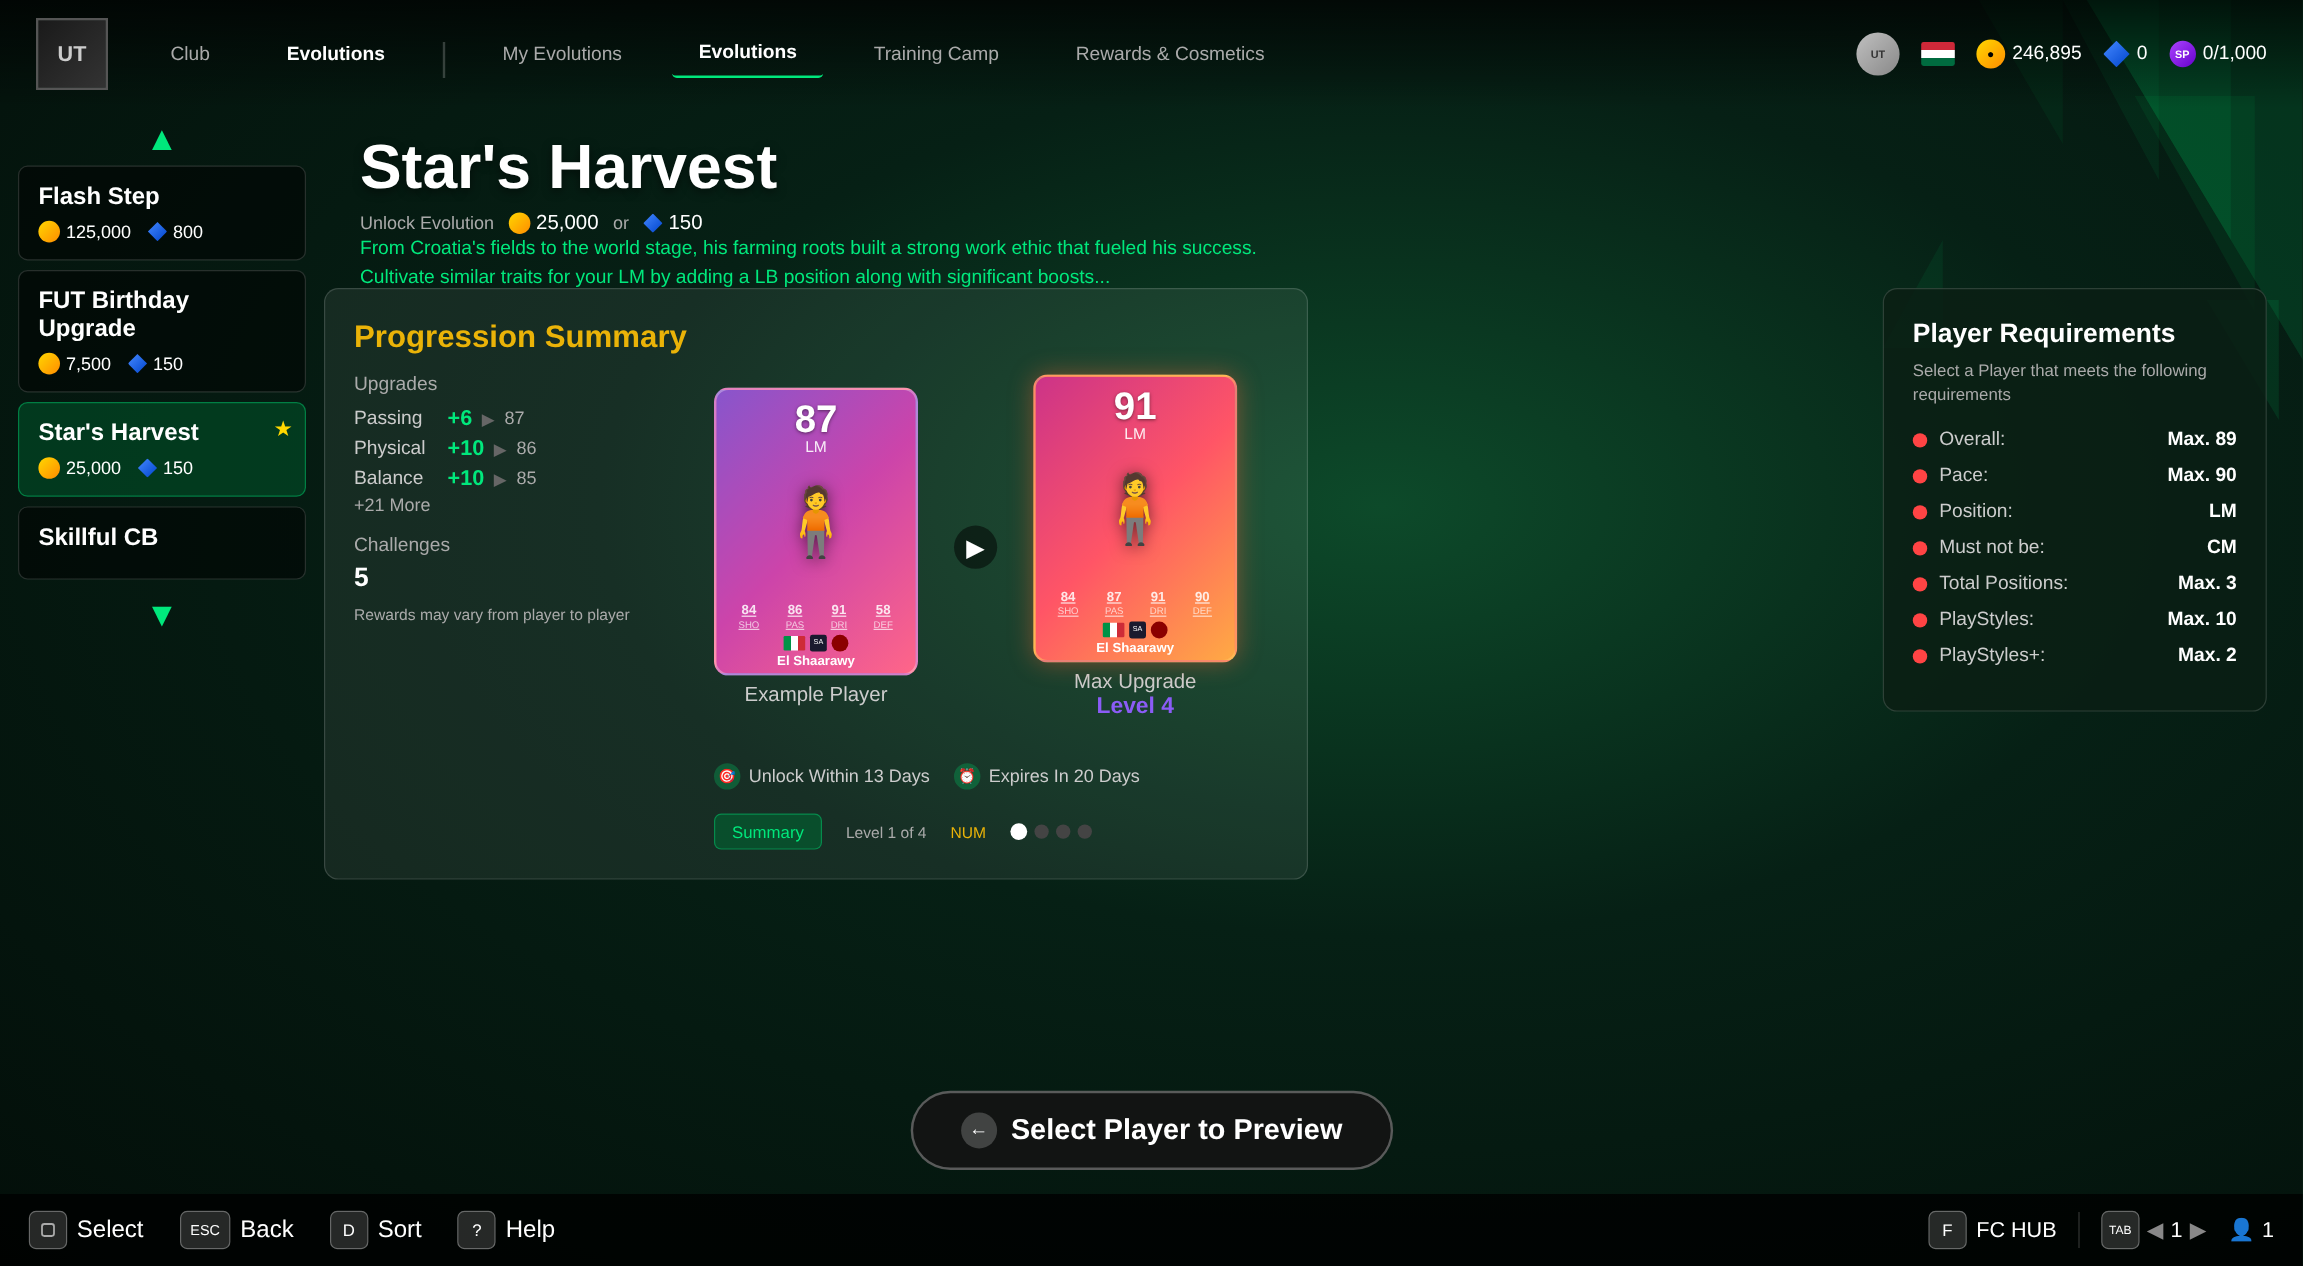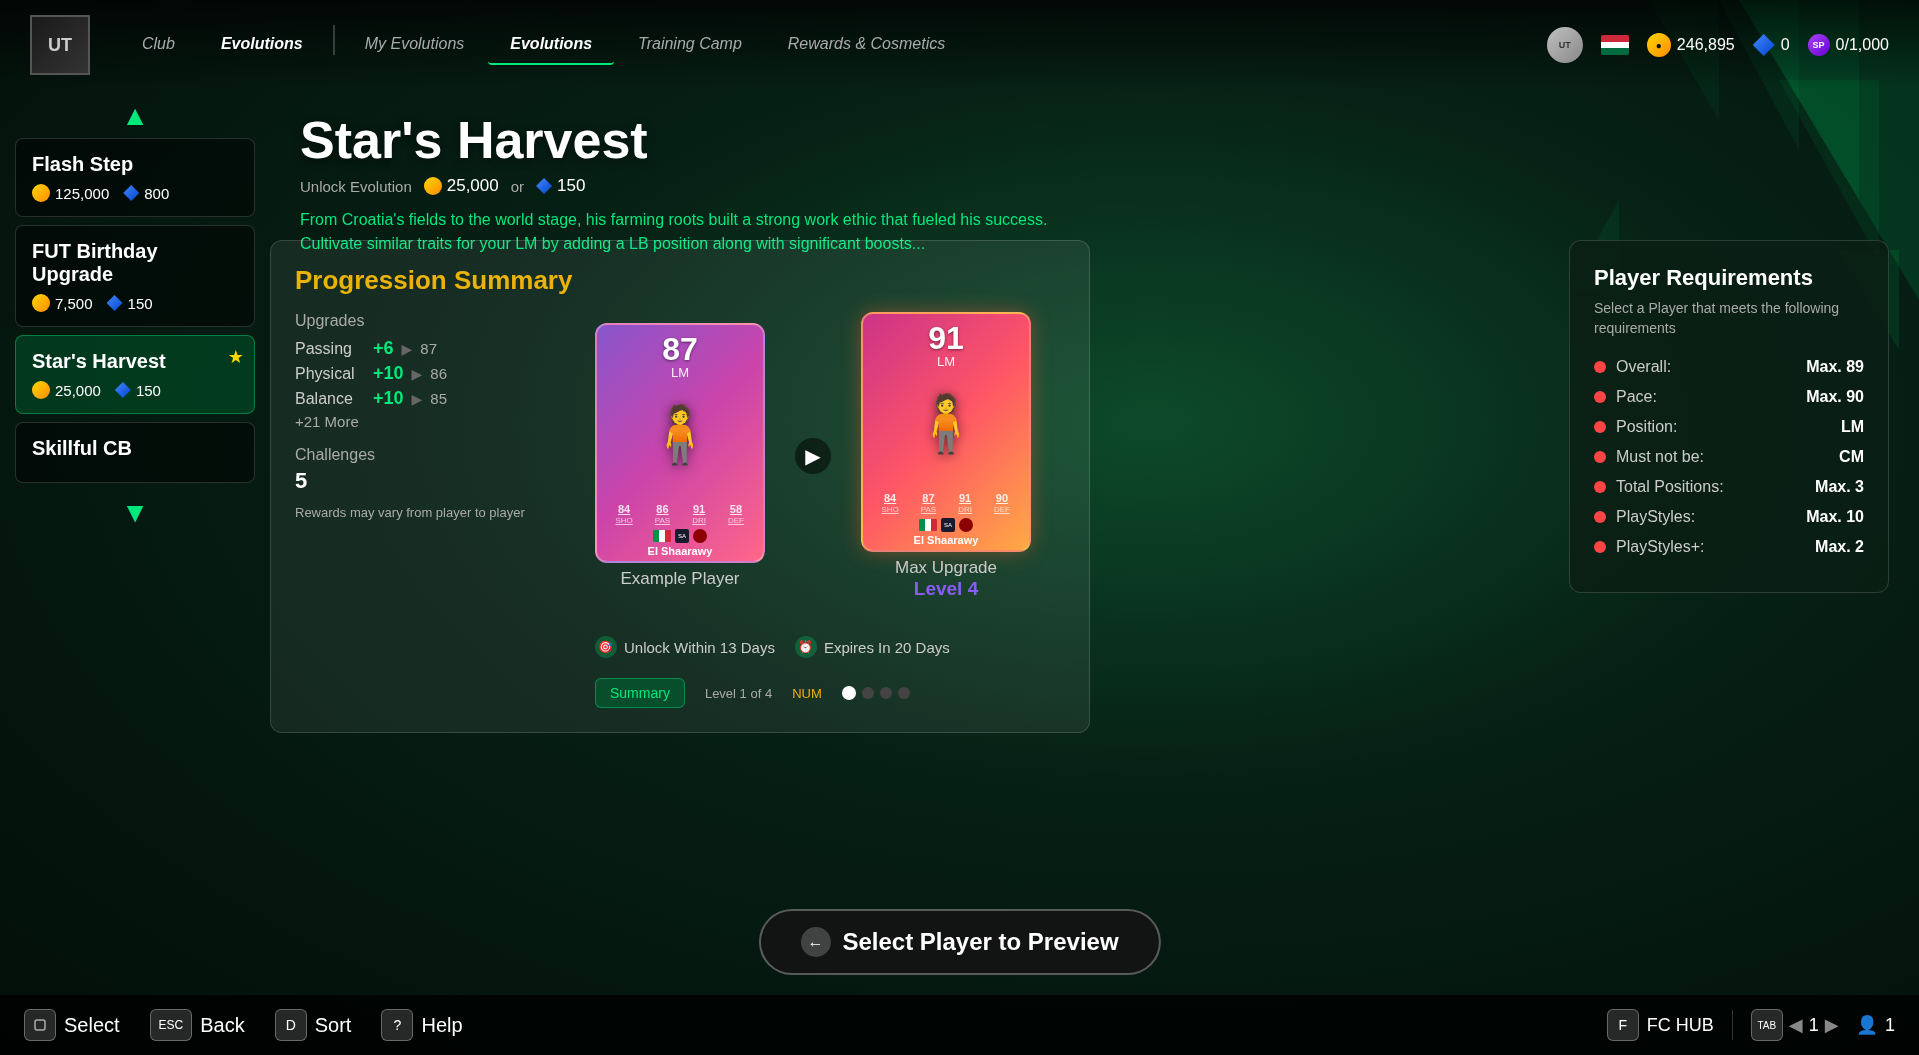--- a/index.html
+++ b/index.html
@@ -55,23 +55,22 @@
     }
     .logo-box {
       width: 60px; height: 60px;
       background: linear-gradient(135deg, #1a1a1a, #333);
       border: 2px solid #555;
       display: flex; align-items: center; justify-content: center;
       font-weight: bold; font-size: 18px; color: #ccc;
     }
     .nav-tabs {
       display: flex;
-      gap: 2px;
-      align-items: flex-start;
-      font-style: italic;
+      gap: 20px;
+      align-items: flex-end;
     }
     .nav-tab {
       padding: 10px 22px;
       font-size: 16px;
       color: #aaa;
       cursor: pointer;
       border-radius: 4px;
       white-space: nowrap;
     }
     .nav-tab.active {
@@ -214,21 +213,21 @@
       font-size: 52px;
       font-weight: bold;
       color: white;
       margin-bottom: 6px;
       text-shadow: 0 2px 8px rgba(0,0,0,0.5);
     }
     .evo-unlock-row {
       display: flex;
       align-items: center;
       gap: 12px;
-      margin-bottom: 12px;
+      margin-bottom: 0;
     }
     .unlock-label {
       font-size: 15px;
       color: #aaa;
     }
     .unlock-cost {
       display: flex;
       align-items: center;
       gap: 5px;
       font-size: 17px;

